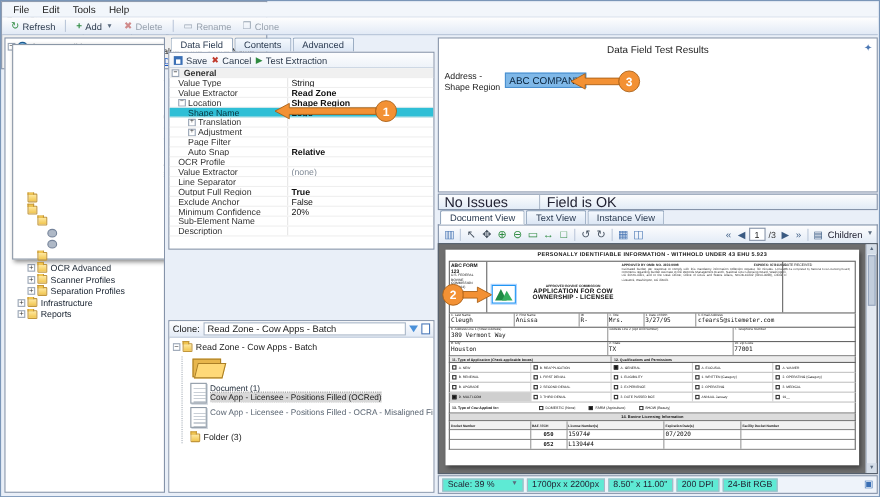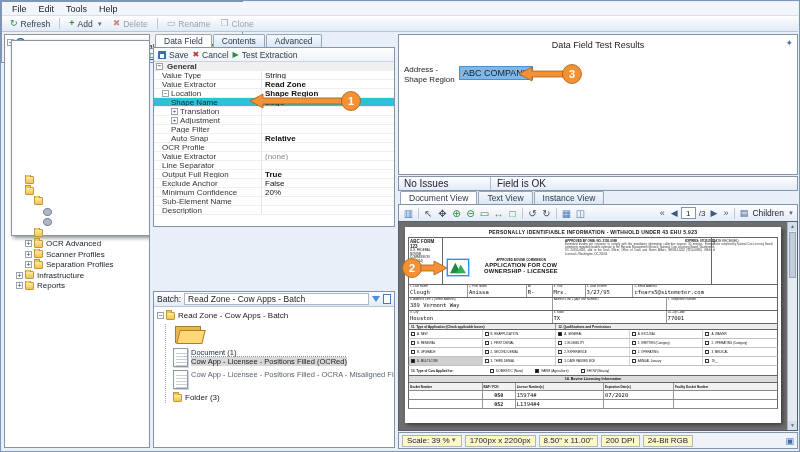--- a/index.html
+++ b/index.html
@@ -86,21 +86,21 @@
 .bds.sel{background:#d8d8d8;outline:1px dotted #8a8a8a;color:#222}
 .bfold{margin-top:2px}
 
 .results{left:397px;top:33px;width:400px;height:141px;overflow:hidden}
 .rtitle{position:absolute;top:5px;left:0;right:0;text-align:center;color:#222}
 .rfield{position:absolute;left:5px;top:30px;width:52px;font-size:8px;color:#222;line-height:10px}
 .rvalwrap{position:absolute;left:60px;top:33px}
 .rval{background:#7fb8e8;border:1px solid #4a90d0;padding:1px 3px;color:#09233c}
 .rcorner{position:absolute;right:4px;top:3px;color:#4a77b4;font-size:9px}
 
-.statusstrip{position:absolute;left:397px;top:175px;width:400px;height:15px;background:linear-gradient(#fcfdfe,#e2ebf6);border:1px solid #8593a9;display:flex;align-items:center;font-size:10px;color:#223}
+.statusstrip{position:absolute;left:397px;top:175px;width:400px;height:15px;background:linear-gradient(#fcfdfe,#e2ebf6);border:1px solid #8593a9;display:flex;align-items:center;font-size:13px;color:#223}
 .sscell1{width:92px;padding-left:5px;border-right:1px solid #b0bccc;height:100%;display:flex;align-items:center}
 .sscell2{padding-left:6px}
 
 .vtoolbar{position:absolute;left:397px;top:203px;width:400px;height:17px;background:linear-gradient(#fdfdfe,#e3ebf6);border:1px solid #8593a9;border-bottom:none;display:flex;align-items:center;padding:0 3px;gap:1px;font-size:10px}
 .vicon{width:13px;text-align:center;line-height:15px;cursor:default}
 .vsep{width:1px;height:11px;background:#bcc8da;margin:0 2px}
 .vspacer{flex:1}
 .navico{color:#3a5a82;font-size:9px;width:11px;text-align:center}
 .pagebox{background:#fff;border:1px solid #8593a9;min-width:15px;height:12px;line-height:11px;text-align:center;font-size:8px;padding:0 2px}
 .totlabel{font-size:8px;color:#333;margin:0 2px}
@@ -145,21 +145,21 @@
 .ccell.cw{width:auto;margin-right:12px;border:none;font-size:3.2px;padding-left:0}
 .sec-center{height:7px;background:#dcdcdc;border:1px solid #666;border-top:none;text-align:center;font-weight:bold;font-size:3.6px;line-height:7px}
 .lrow{display:flex;border-left:1px solid #666;border-right:1px solid #666;border-bottom:1px solid #8a8a8a;height:9px}
 .lrow.lhead{font-size:3px;font-weight:bold;background:#f2f2f2;height:8px}
 .lcell{border-right:1px solid #999;overflow:hidden;padding:0 1px;display:flex;align-items:center;white-space:nowrap}
 .lcell:last-child{border-right:none}
 .lcell.v{font-family:"DejaVu Sans Mono",monospace;font-size:5.5px}
 .lcell.code{font-weight:bold;font-size:5px;justify-content:center;font-family:"DejaVu Sans Mono",monospace}
 
 .vstatus{position:absolute;left:397px;top:431px;width:400px;height:17px;background:#eef3fa;border:1px solid #8593a9;display:flex;align-items:center;gap:3px;padding:0 3px;font-size:8px;color:#223}
-.vcell{background:#fef9c3;border:1px solid #aab6c6;height:12px;line-height:11px;padding:0 4px;display:flex;align-items:center;gap:0;white-space:nowrap}
+.vcell{background:#5eead4;border:1px solid #aab6c6;height:12px;line-height:11px;padding:0 4px;display:flex;align-items:center;gap:14px;white-space:nowrap}
 .vstat-spacer{flex:1}
 .vstat-ico{color:#3a6fb5;font-size:9px}
 
 .callout{position:absolute;z-index:50}
 </style>
 </head>
 <body>
 
 <div class="window">
 
@@ -417,21 +417,21 @@
   <div class="help">
     <div class="htitle">Shape Name</div>
     <div class="htype"><span>Type:</span> <span>String</span></div>
     <div>The name of the shape to use for positioning.</div>
     <div class="hremarks">Remarks</div>
     <div id="help-remarks">The value entered here should match the value of the 'Shape Name' property used when configuring the <span class="link">Shape Detection</span> or <span class="link">Shape Removal</span> command.</div>
   </div>
 
   <div class="panel batch">
     <div class="batch-header">
-      <span>Batch:</span>
+      <span>Clone:</span>
       <span class="batch-name">Read Zone - Cow Apps - Batch</span>
       <span class="funnel"></span>
       <span class="bdocico"></span>
     </div>
     <div class="batch-body" id="batch-tree">
         <div class="brow">
           <span class="exp">−</span>
           <span class="nicon folder"></span>
           <span class="tlabel">Read Zone - Cow Apps - Batch</span>
         </div>

